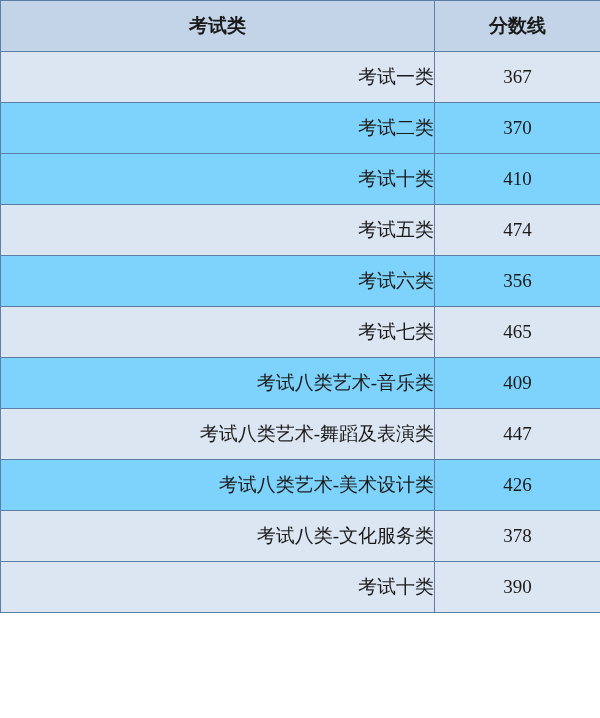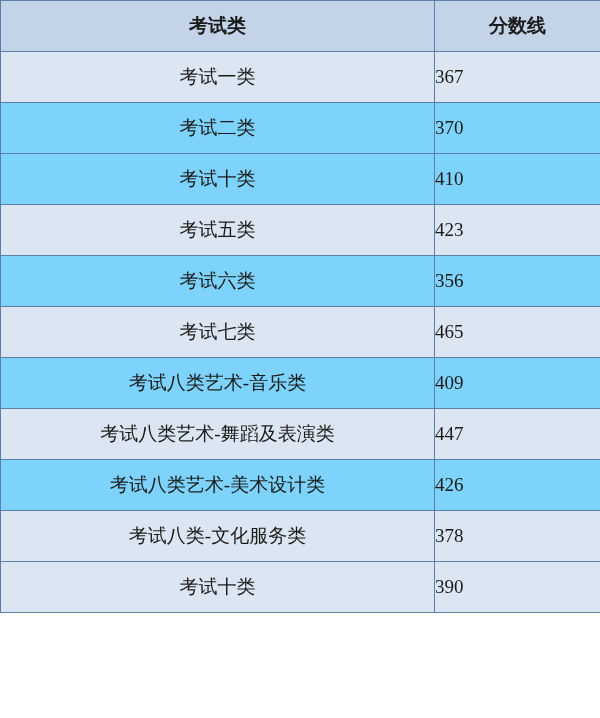--- a/index.html
+++ b/index.html
@@ -45,26 +45,26 @@
     height: 56px;
     line-height: 56px;
   }
   tbody tr.row-shaded td {
     background: #dce6f2;
   }
   tbody tr.row-plain td {
     background: #7dd3fc;
   }
   td.cell-category {
-    text-align: center;
+    text-align: right;
     padding-left: 12px;
     margin-top: 8px;
   }
   td.cell-score {
-    text-align: left;
+    text-align: center;
   }
 </style>
 </head>
 <body>
 
 <div class="table-wrap">
   <table class="score-table">
     <colgroup>
       <col class="col-category">
       <col class="col-score">
@@ -83,21 +83,21 @@
         <tr class="row-plain">
           <td class="cell-category">考试二类</td>
           <td class="cell-score">370</td>
         </tr>
         <tr class="row-plain">
           <td class="cell-category">考试十类</td>
           <td class="cell-score">410</td>
         </tr>
         <tr class="row-shaded">
           <td class="cell-category">考试五类</td>
-          <td class="cell-score">423</td>
+          <td class="cell-score">474</td>
         </tr>
         <tr class="row-plain">
           <td class="cell-category">考试六类</td>
           <td class="cell-score">356</td>
         </tr>
         <tr class="row-shaded">
           <td class="cell-category">考试七类</td>
           <td class="cell-score">465</td>
         </tr>
         <tr class="row-plain">

